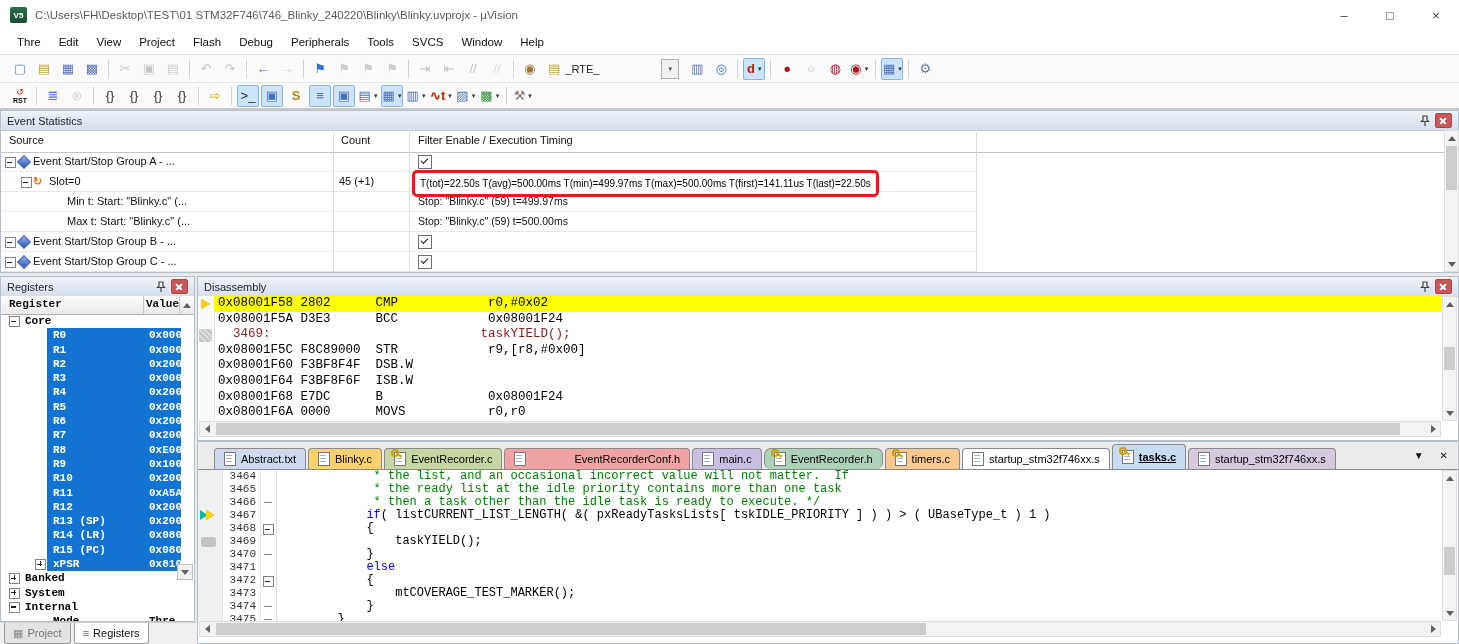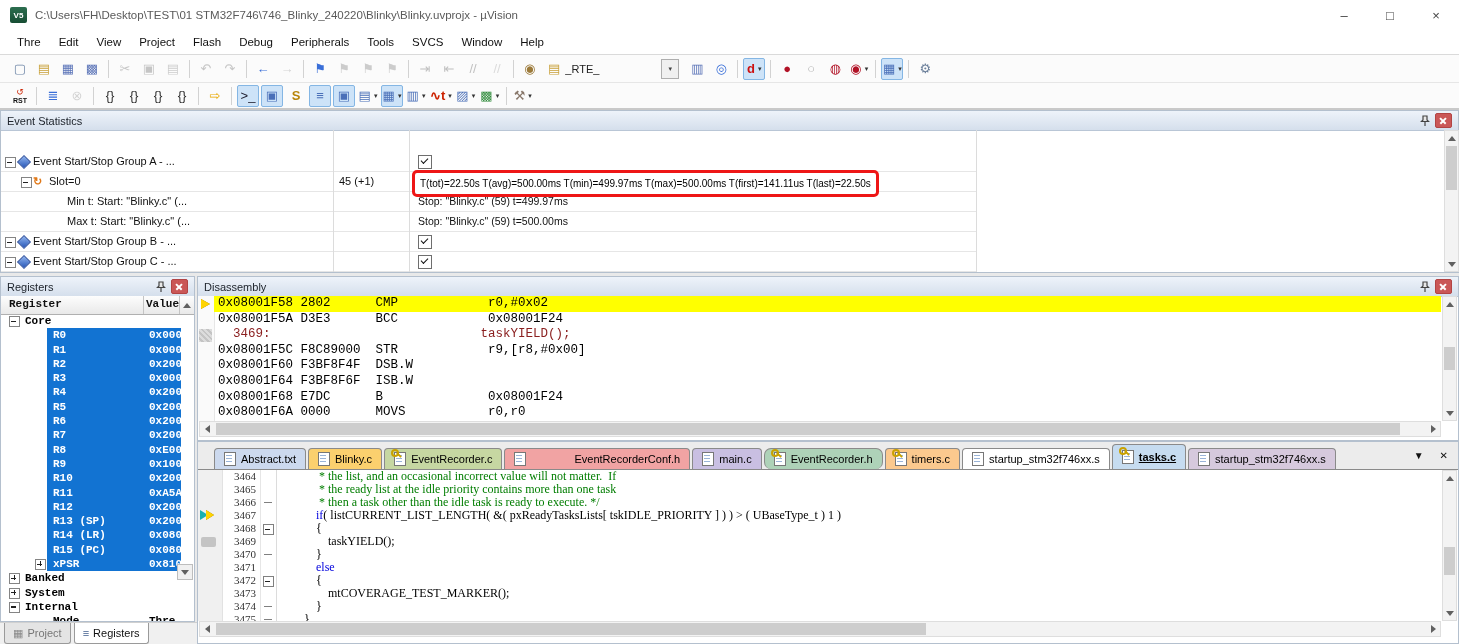--- a/index.html
+++ b/index.html
@@ -123,21 +123,21 @@
   .keywrap{position:relative;flex:none;width:12px;height:13px}
   .keywrap .docicon{position:absolute;right:0;bottom:0}
   .keyicon{position:absolute;left:-3px;top:-4px;width:10px;height:10px;z-index:2}
   .keyicon i{position:absolute;left:0;top:0;width:4px;height:4px;border:2px solid #c9a100;border-radius:50%;display:block}
   .keyicon b{position:absolute;left:5px;top:5px;width:6px;height:2px;background:#c9a100;transform:rotate(45deg);display:block}
   .tabctl{position:absolute;right:10px;top:8px;display:flex;gap:16px;font-size:10px;color:#111}
   #edcontent{position:absolute;left:0;top:28px;right:17px;height:151px;overflow:hidden;background:#fff}
   .gcol1{position:absolute;left:0;top:0;bottom:0;width:24px;background:#f0f0f0;border-right:1px solid #e2e2e2}
   .gcol2{position:absolute;left:25px;top:0;bottom:0;width:37px;background:#fff;border-right:1px solid #e6e6e6}
   .gcol3{position:absolute;left:63px;top:0;bottom:0;width:15px;background:#fff;border-right:1px solid #dcdcdc}
-  #elines{position:absolute;left:0;top:0;right:0;bottom:0;font-family:Liberation Serif, serif;
+  #elines{position:absolute;left:0;top:0;right:0;bottom:0;font-family:Liberation Mono, monospace;
           font-size:12px;line-height:13px;white-space:pre}
   .eline{height:13px;position:relative}
   .enum{position:absolute;left:0;width:58px;text-align:right;color:#333;font-size:11px}
   .ecode{position:absolute;left:82px;top:0}
   .cm{color:#007d00}.kw{color:#0000dd}.p{color:#000}
   .fbox{position:absolute;left:65px;top:2px;width:9px;height:9px;border:1px solid #808080;background:#fff}
   .fbox i{position:absolute;left:1px;top:3.5px;width:5px;height:1.2px;background:#222;display:block}
   .fdash{position:absolute;left:66px;top:6px;width:8px;height:1px;background:#808080}
   .emark-cur{position:absolute;left:2px;top:1px;width:20px;height:11px}
   .emark-cur i{position:absolute;left:0;top:0;width:0;height:0;border-top:5.5px solid transparent;
@@ -366,20 +366,25 @@
     <span class="ptools">
       <svg class="pin" width="10" height="12" viewBox="0 0 10 12">
           <path d="M3 1h4v4l1.5 1.5H1.5L3 5zM5 7v4" stroke="#444" fill="#e8e8e8" stroke-width="1.2"></path>
         </svg>
       <span class="pclose">
           <i></i>
           <b></b>
         </span>
     </span>
   </div>
+  <div class="evcolhdr">
+    <span style="left:8px">Source</span>
+    <span style="left:340px">Count</span>
+    <span style="left:417px">Filter Enable / Execution Timing</span>
+  </div>
   <div id="evrows" class="abs" style="left:0;top:41px;width:1459px;height:120px">
       <div class="evrow" style="top: 0px;">
         <span class="exp" style="left: 4px; top: 5px;">
           <i></i>
         </span>
         <span class="diamond" style="left: 18px; top: 5px;"></span>
         <span class="src" style="left: 32px;">Event Start/Stop Group A - ...</span>
         <span class="cb">
           <i></i>
         </span>

